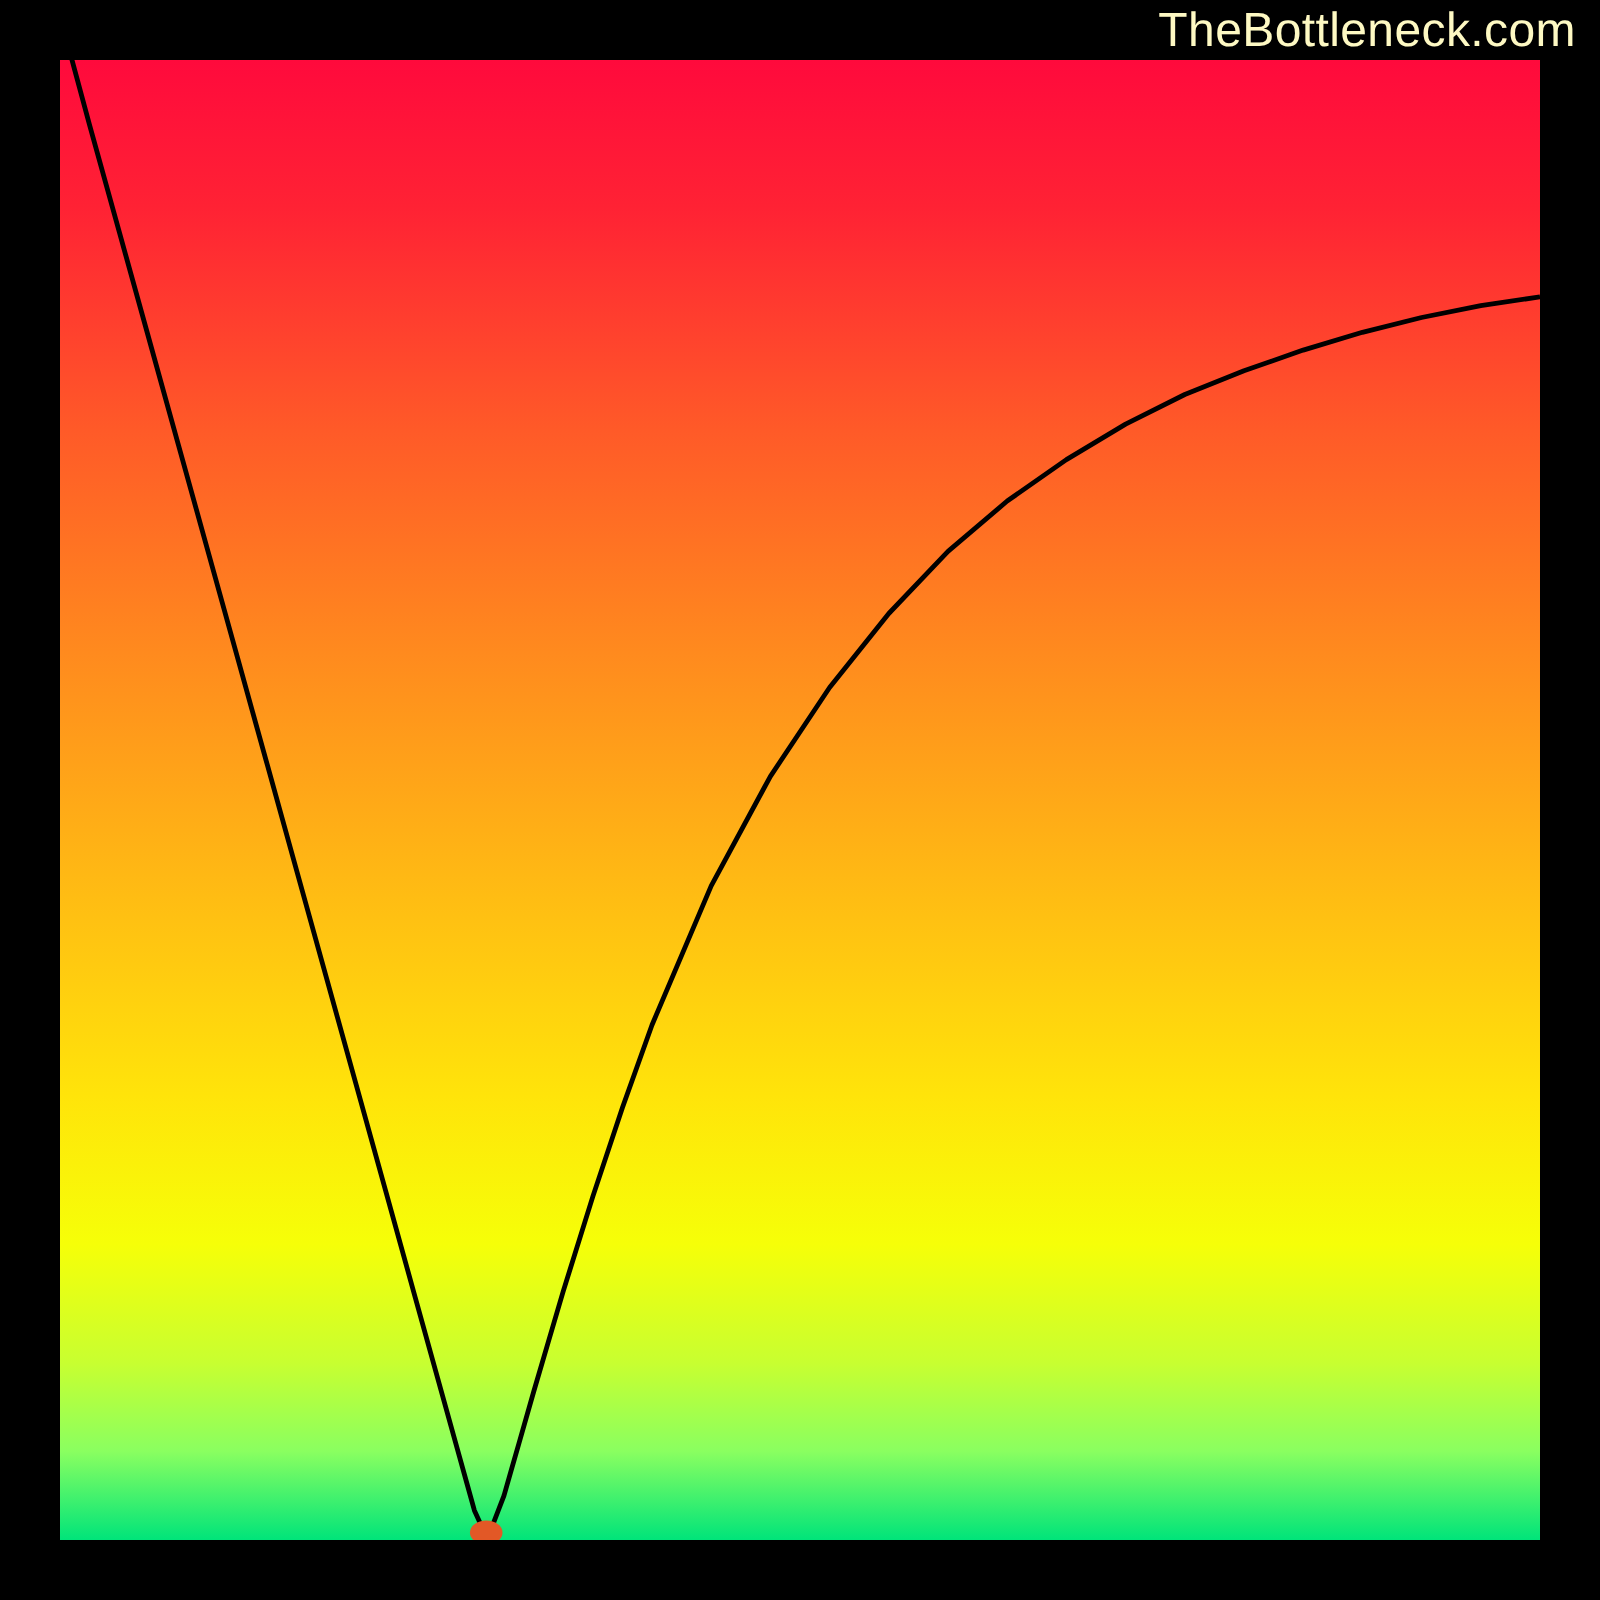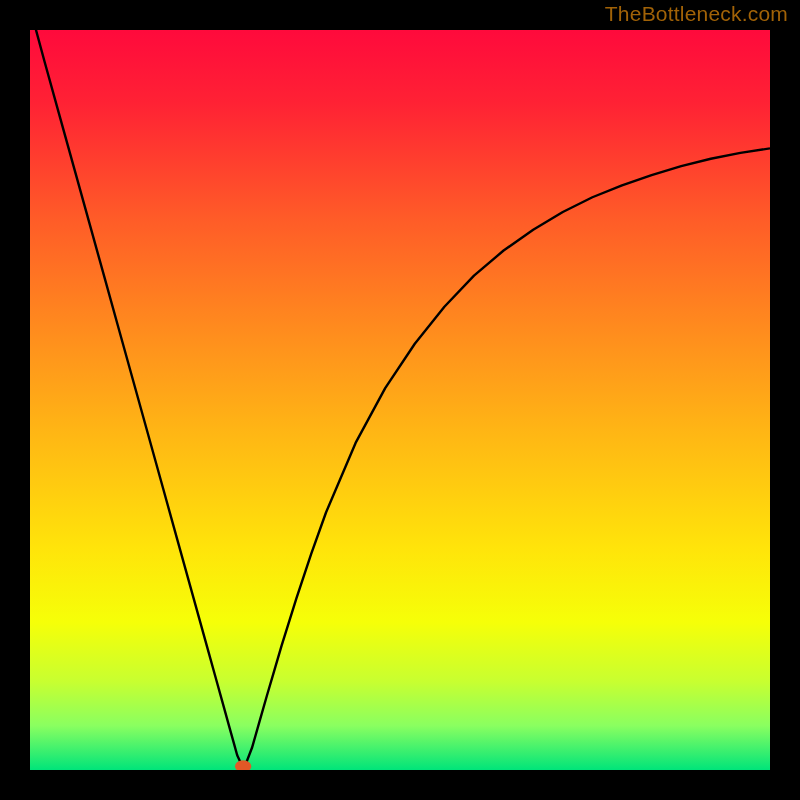--- a/index.html
+++ b/index.html
@@ -14,22 +14,22 @@
   .outer {
     position: relative;
     width: 800px;
     height: 800px;
     background: #000;
   }
   .watermark {
     position: absolute;
     top: 2px;
     right: 12px;
-    color: #a16207;
-    font-size: 21px;
+    color: #fef9c3;
+    font-size: 24px;
     font-weight: 500;
     letter-spacing: 0.2px;
     z-index: 10;
   }
   .plot-area {
     position: absolute;
     left: 30px;
     top: 30px;
     width: 740px;
     height: 740px;

